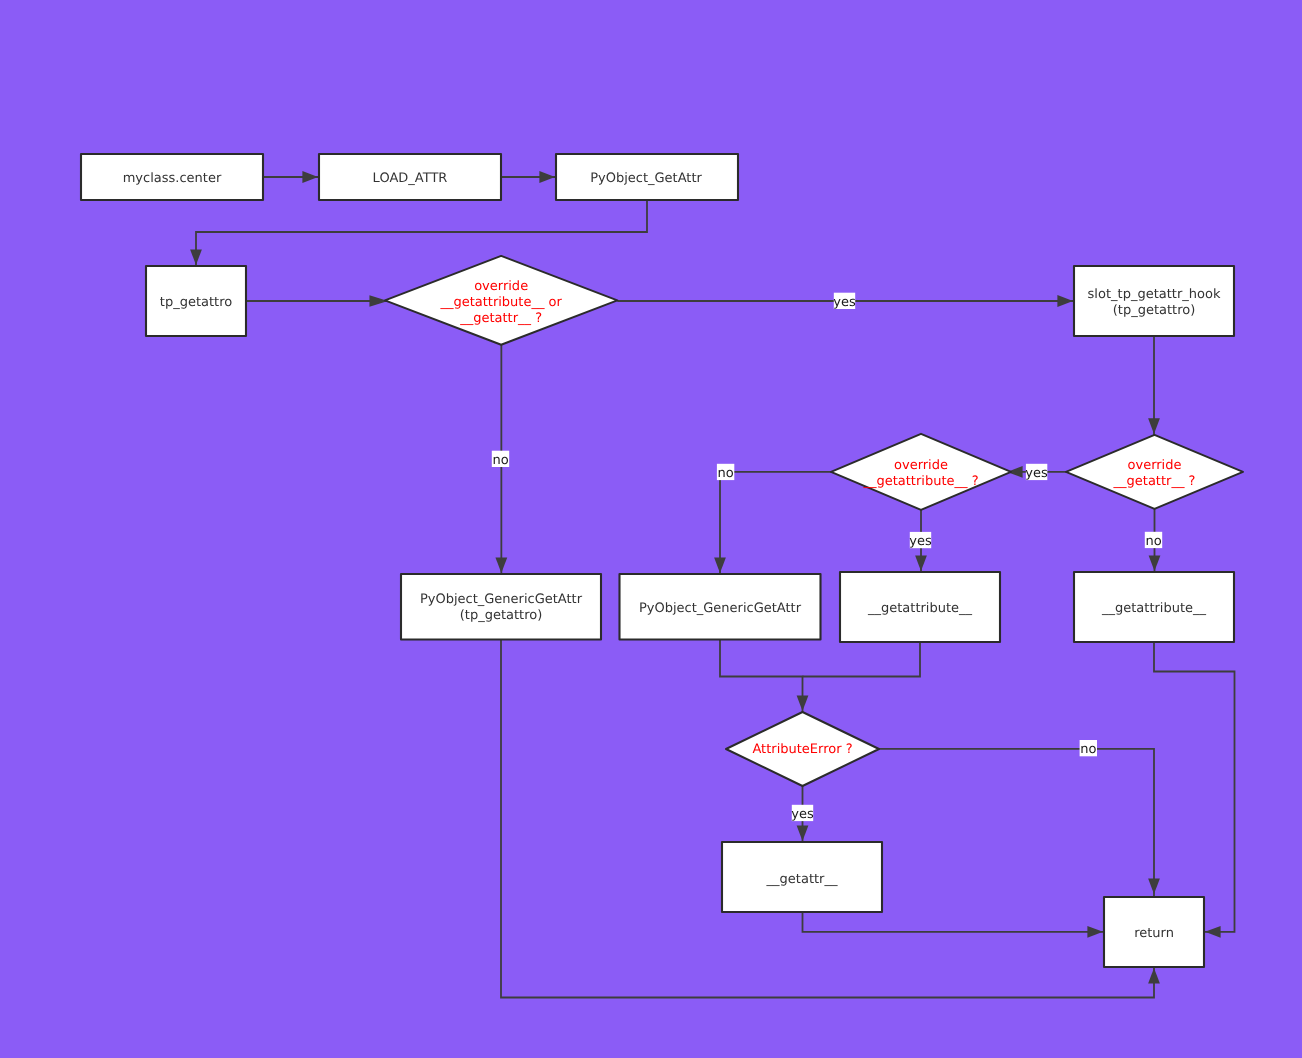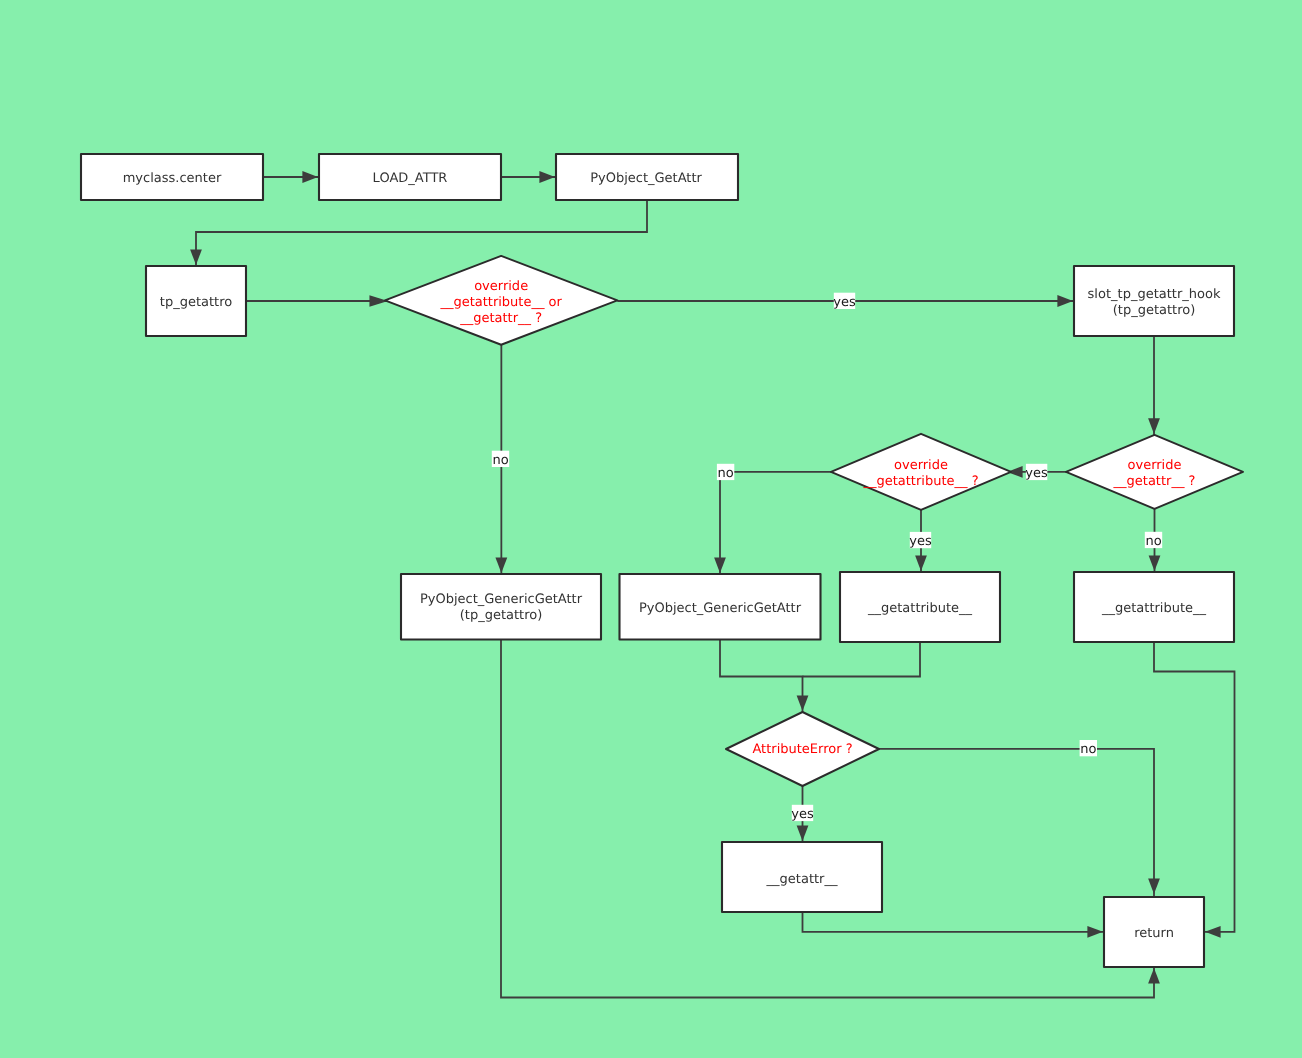--- a/index.html
+++ b/index.html
@@ -1,17 +1,17 @@
 <!DOCTYPE html>
 <html><head>
 <meta charset="utf-8">
 <title>Attribute lookup flowchart</title>
 <style>
   html,body{margin:0;padding:0;background:#000000;-webkit-font-smoothing:antialiased;text-rendering:geometricPrecision;}
-  #page{position:relative;width:1302px;height:1058px;background:#86efac;overflow:hidden;}
+  #page{position:relative;width:1302px;height:1058px;background:#8b5cf6;overflow:hidden;}
   #chart{display:block;position:absolute;left:0;top:0;}
   .nodeshape{fill:#ffffff;stroke:#2b2b2b;stroke-width:2.1;stroke-linejoin:round;}
   polygon.nodeshape{stroke-width:2.0;}
   .nodetext{font-family:"DejaVu Sans",sans-serif;font-size:13px;fill:#333333;text-anchor:middle;dominant-baseline:alphabetic;}
   .dectext{font-family:"DejaVu Sans",sans-serif;font-size:13px;fill:#ff0000;text-anchor:middle;}
   .edge{fill:none;stroke:#3d3d3d;stroke-width:1.8;}
   .ahead{fill:#3d3d3d;stroke:none;}
   .lblbg{fill:#ffffff;stroke:none;}
   .lbltext{font-family:"DejaVu Sans",sans-serif;font-size:13px;fill:#1a1a1a;text-anchor:middle;}
 </style>

